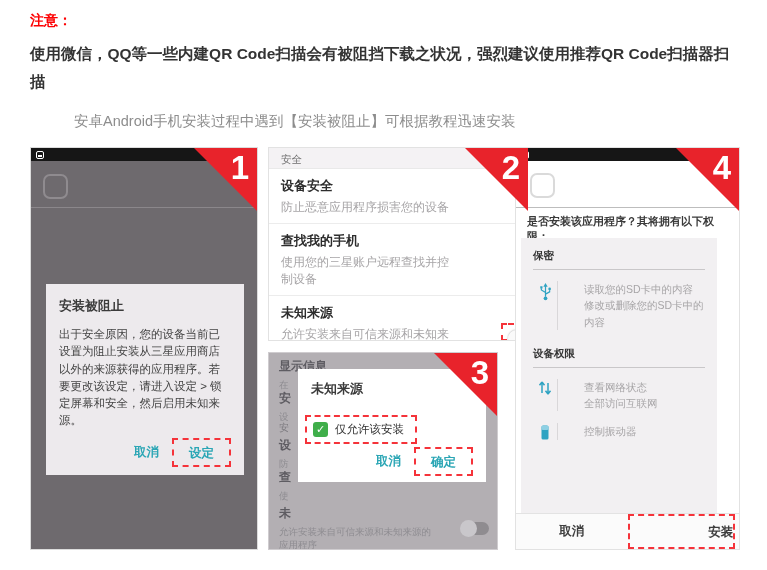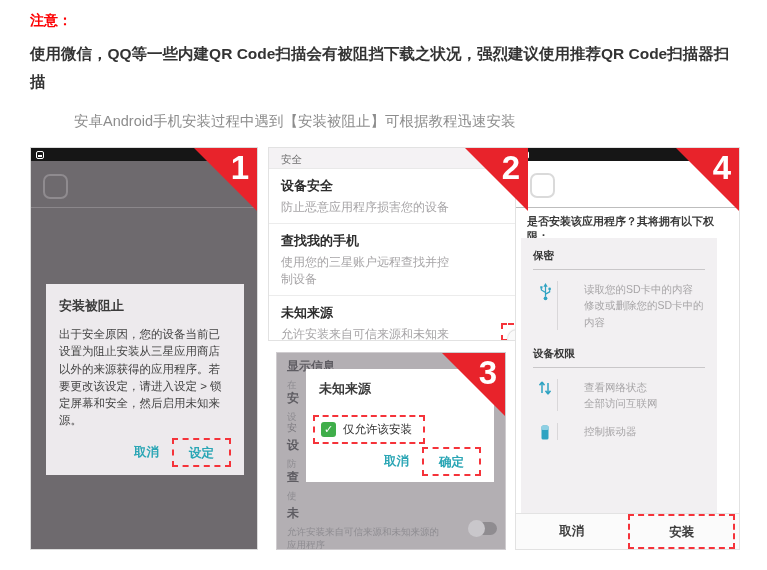--- a/index.html
+++ b/index.html
@@ -10,21 +10,21 @@
   
   .notice-title { position:absolute; left:30px; top:12px; color:#fd0002; font-size:14px; font-weight:bold; }
   .notice-body  { position:absolute; left:30px; top:40px; width:712px; color:#333;
                   font-size:15.5px; font-weight:bold; line-height:1.8; }
   .page-subtitle{ position:absolute; left:30px; top:112px; color:#8d8d8d; font-size:14.5px;margin-left:44px; }
 
   
   .phone { position:absolute; top:147px; overflow:hidden; }
   #p1 { left:30px;  width:228px; height:403px; background:#6e6a6e; border:1px solid #dcdcdc; }
   #p2 { left:268px; top:147px; width:261px; height:194px; background:#fff; border:1px solid #e2e2e2; }
-  #p3 { left:276px; top:352px; width:230px; height:198px; background:#b3afb3; border:1px solid #cfcccf; }
+  #p3 { left:268px; top:352px; width:230px; height:198px; background:#b3afb3; border:1px solid #cfcccf; }
   #p4 { left:515px; width:225px; height:403px; background:#fff; border:1px solid #e2e2e2; }
 
   .corner { position:absolute; top:0; right:0; width:0; height:0;
             border-top:63px solid #e8232b; border-left:63px solid transparent; z-index:40; }
   .corner-num { position:absolute; top:1px; right:8px; z-index:41; color:#fff;
                 font-size:33px; font-weight:bold; line-height:1.15; }
 
   
   .statusbar { position:absolute; left:0; right:0; top:0; height:13px; background:#161616;
                display:flex; align-items:center; padding:0 5px; z-index:5; }
@@ -91,21 +91,21 @@
               border-bottom:1px solid #c9c7c9; margin-bottom:11px; }
   .perm-sec.second { margin-top:17px; }
   .perm-item { display:flex; align-items:flex-start; margin-bottom:12px; }
   .perm-icon { width:24px; flex:0 0 24px; display:flex; justify-content:center; padding-top:1px; }
   .perm-lines { border-left:1px solid #d9d7d9; padding-left:26px; font-size:10.5px;
                 color:#a7a5a7; line-height:1.55; }
   .p4-btnbar { position:absolute; left:0; right:0; bottom:0; height:36px; background:#fbfbfb;
                border-top:1px solid #e3e3e3; display:flex; align-items:center; }
   .p4-half { flex:1; display:flex; justify-content:center; align-items:center; }
   .btn-dark { color:#3e3e3e; font-size:12.5px; font-weight:bold; cursor:pointer; }
-  .dash-install { padding:6px 0; text-align:center; width:96%; margin-right:3px; }
+  .dash-install { padding:6px 0; text-align:right; width:96%; margin-right:3px; }
 </style>
 </head>
 <body>
 
 <div class="canvas">
 
   <div class="notice-title">注意：</div>
   <div class="notice-body">使用微信，QQ等一些内建QR Code扫描会有被阻挡下载之状况，强烈建议使用推荐QR Code扫描器扫描</div>
   <div class="page-subtitle">安卓Android手机安装过程中遇到【安装被阻止】可根据教程迅速安装</div>
 

